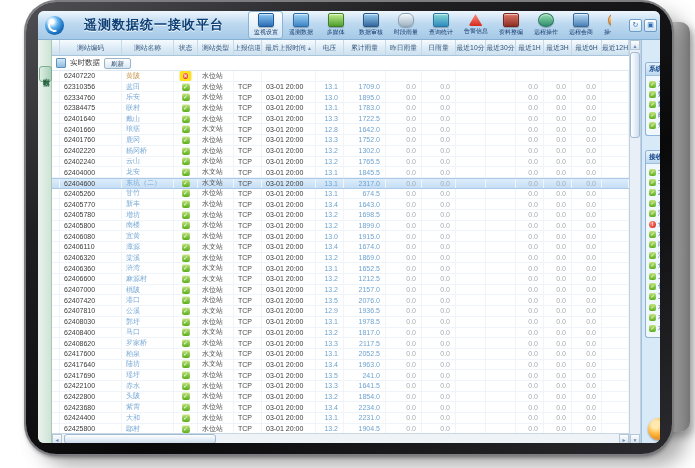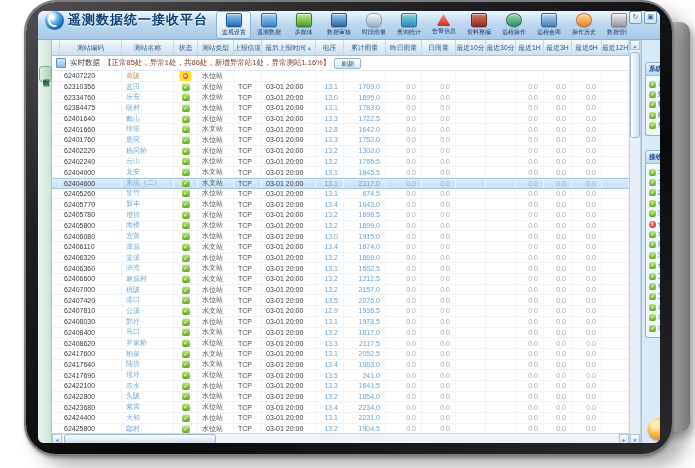--- a/index.html
+++ b/index.html
@@ -8,22 +8,22 @@
   
   .stand{position:absolute;left:660px;top:22px;width:30px;height:410px;
          background:linear-gradient(90deg,#8f8f8f,#cfcfcf 45%,#7d7d7d);border-radius:0 10px 10px 0;
          box-shadow:3px 5px 8px rgba(0,0,0,.35);}
   .tablet{position:absolute;left:26px;top:2px;width:646px;height:452px;border-radius:30px;
           background:linear-gradient(150deg,#505054 0%,#202023 28%,#09090a 62%,#2b2b2f 100%);
           box-shadow:0 0 0 2px #7b7d80,0 3px 4px rgba(0,0,0,.45),14px 12px 20px rgba(70,70,70,.45);}
   .screen{position:absolute;left:12px;top:9px;width:622px;height:432px;border-radius:6px;overflow:hidden;
           background:#dfeefb;box-shadow:inset 0 0 5px rgba(0,0,0,.55);}
   
-  .titlebar{height:28px;display:flex;align-items:flex-start;padding:0 3px;
-            background:linear-gradient(#eef6fd,#bdd9f0 45%,#a6c9e7);border-bottom:1px solid #86b0d2;}
+  .titlebar{height:28px;display:flex;align-items:center;padding:0 3px;
+            background:linear-gradient(#eef6fd,#bdd9f0 45%,#a6c9e7);border-bottom:1px solid #86b0d2;gap:16px;}
   .logo{width:19px;height:19px;border-radius:50%;margin:0 4px;position:relative;flex:none;
         background:radial-gradient(circle at 35% 30%,#ffffff 0 12%,#66b7f0 34%,#1b72c0 64%,#0b4d8d 100%);}
   .logo:after{content:"";position:absolute;inset:3px;border:2px solid transparent;
         border-left-color:#fff;border-bottom-color:#fff;border-radius:50%;transform:rotate(25deg);}
   .app-title{font-size:13px;font-weight:bold;color:#0d3f75;text-shadow:0 1px 0 rgba(255,255,255,.9);
              letter-spacing:1px;margin-right:8px;white-space:nowrap;}
   .titems{display:flex;align-items:center;flex:1;overflow:hidden;}
   .titem{width:33px;flex:none;display:flex;flex-direction:column;align-items:center;gap:1px;
          font-size:6.5px;color:#12386b;cursor:pointer;padding:1px 0;border:1px solid transparent;border-radius:3px;}
   .titem.active{background:linear-gradient(#ffffff,#cfe4f5);border-color:#8ab2d4;box-shadow:inset 0 1px 1px #fff;}
@@ -235,21 +235,20 @@
             <div class="hcell" style="width: 30px;">
               <span>最近6H</span>
             </div>
             <div class="hcell" style="width: auto; flex: 1 1 0%;">
               <span>最近12H</span>
             </div>
           </div>
         <div class="group-row">
           <span class="gicon"></span>
           <span>实时数据</span>
-          <span class="gsummary">【正常85处，异常1处，共86处，新增异常站1处，异常测站1.16%】</span>
           <button class="gbtn">刷新</button>
         </div>
         <div class="rows" id="rows">
             <div class="drow">
               <div class="dcell ac" style="width: 8px;">
                 <span class="c-zero"></span>
               </div>
               <div class="dcell al" style="width: 62px;">
                 <span class="c-code">62407220</span>
               </div>

